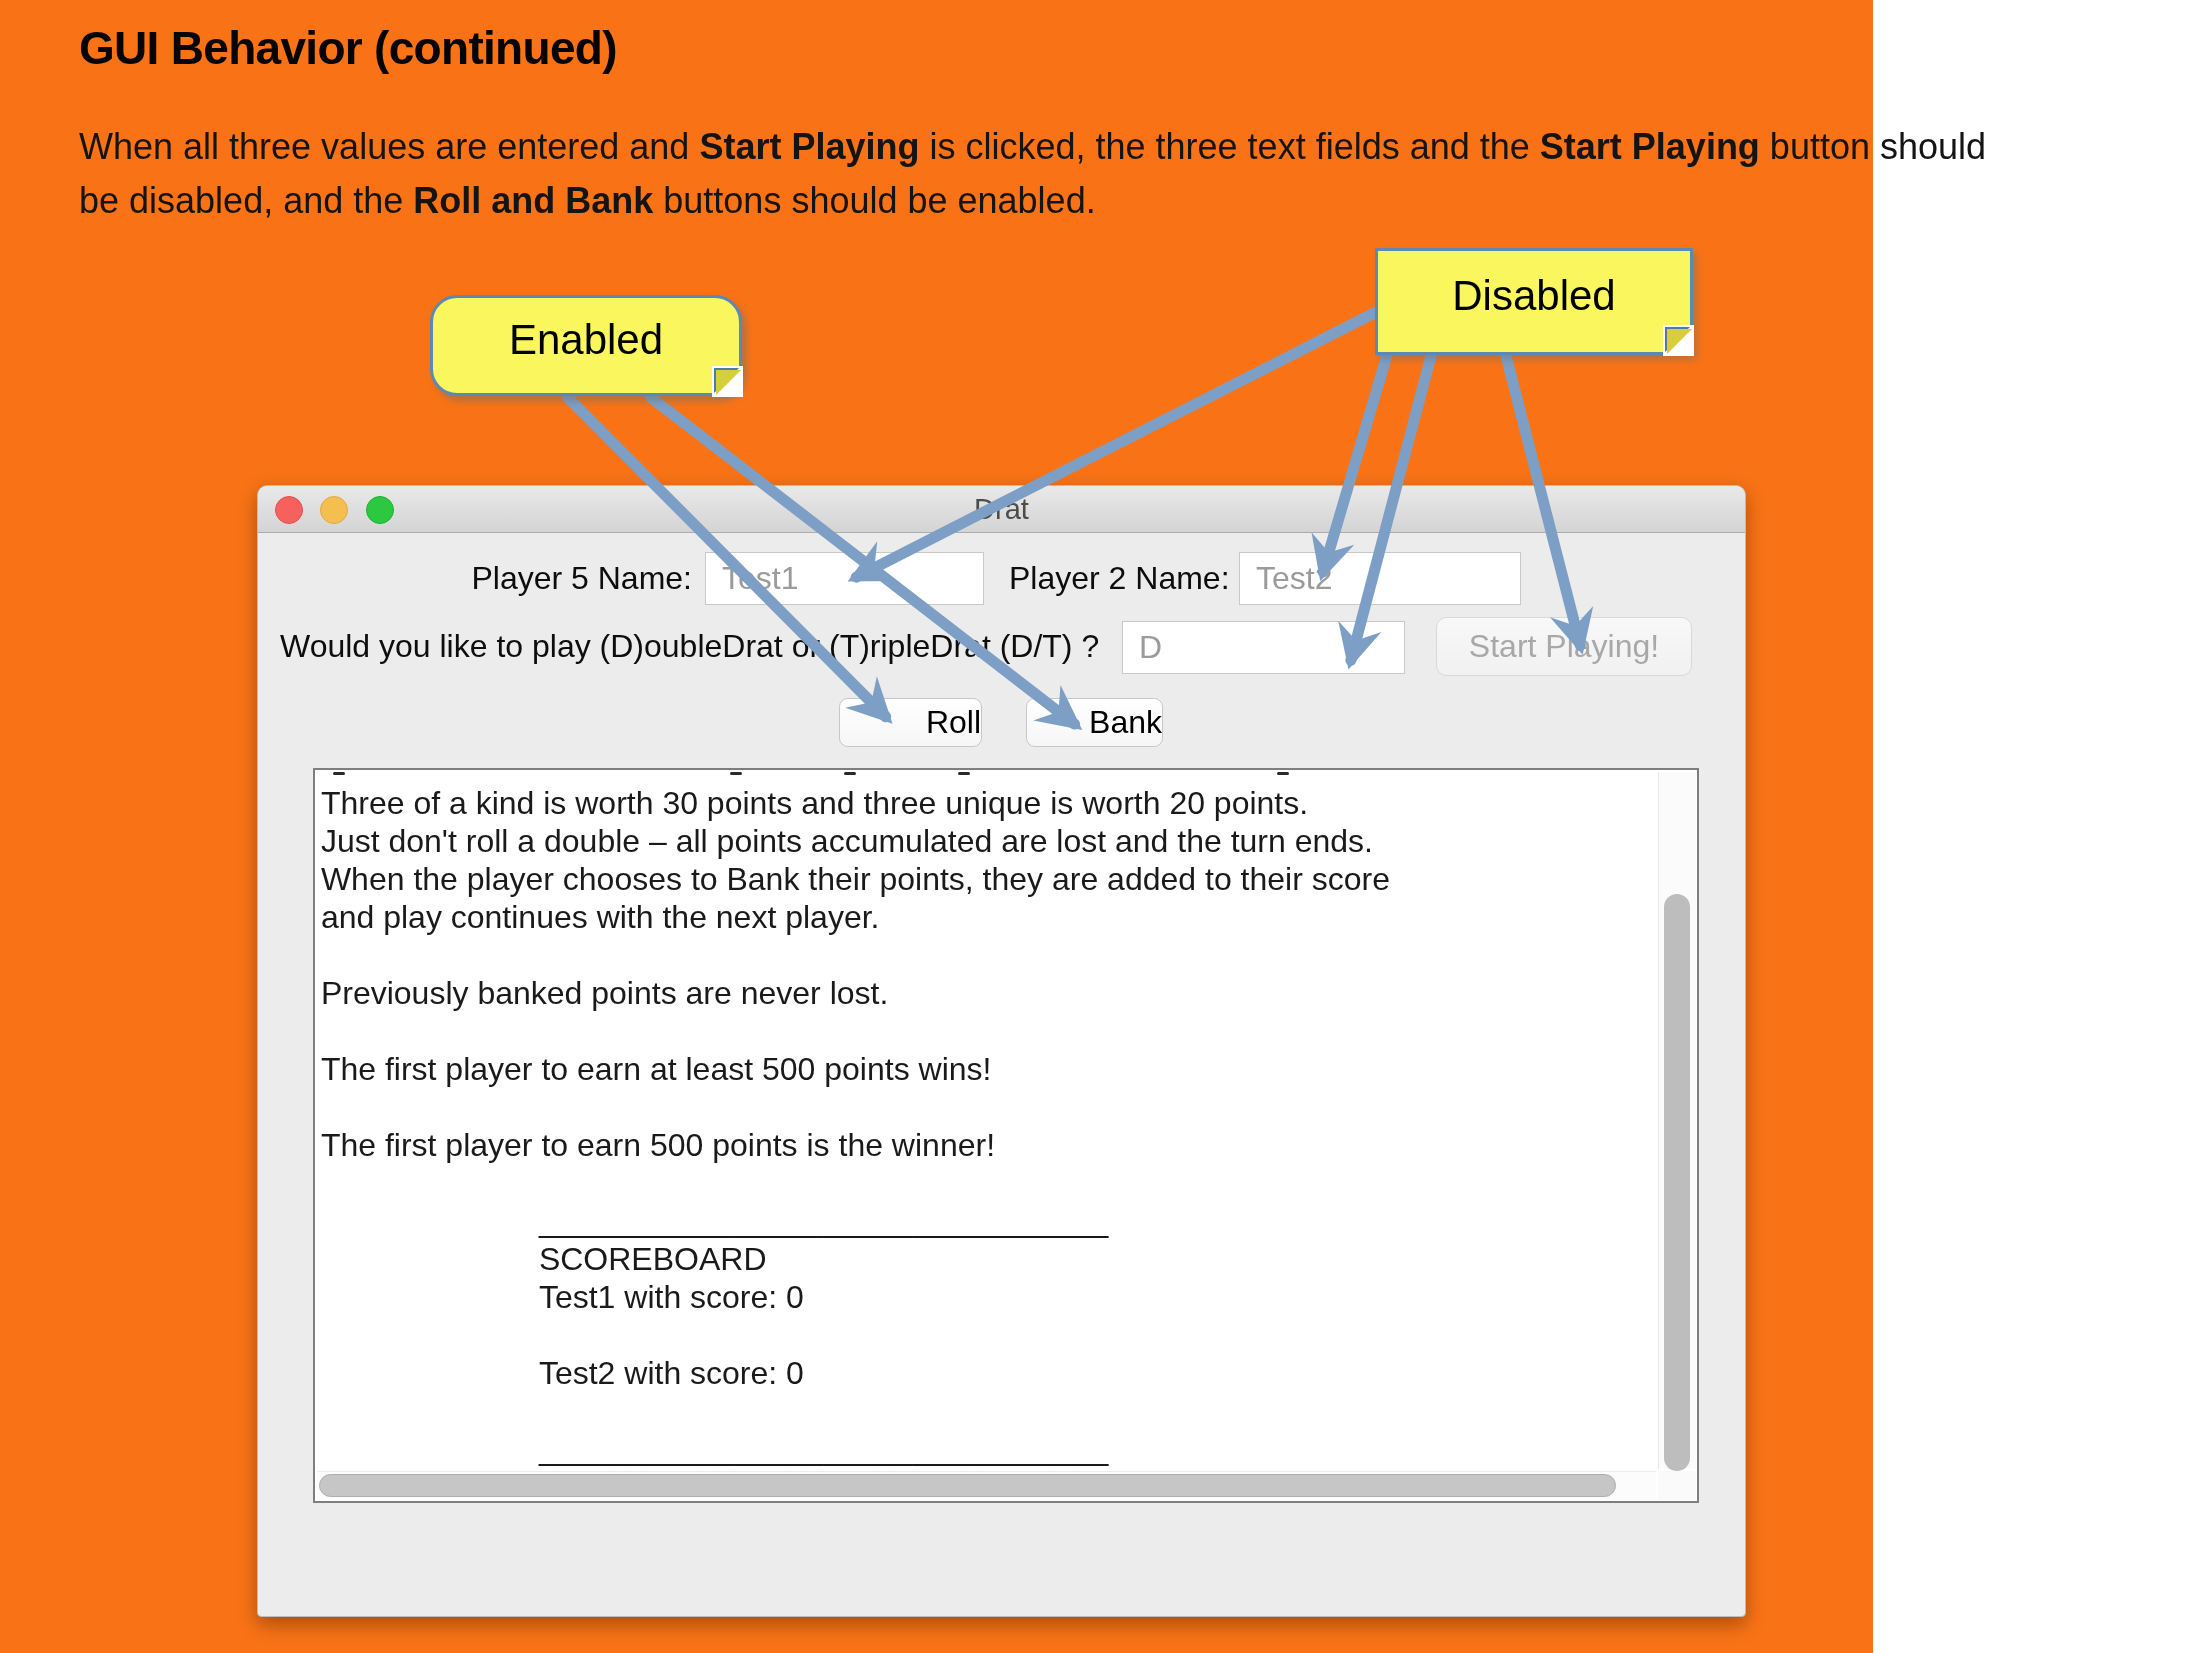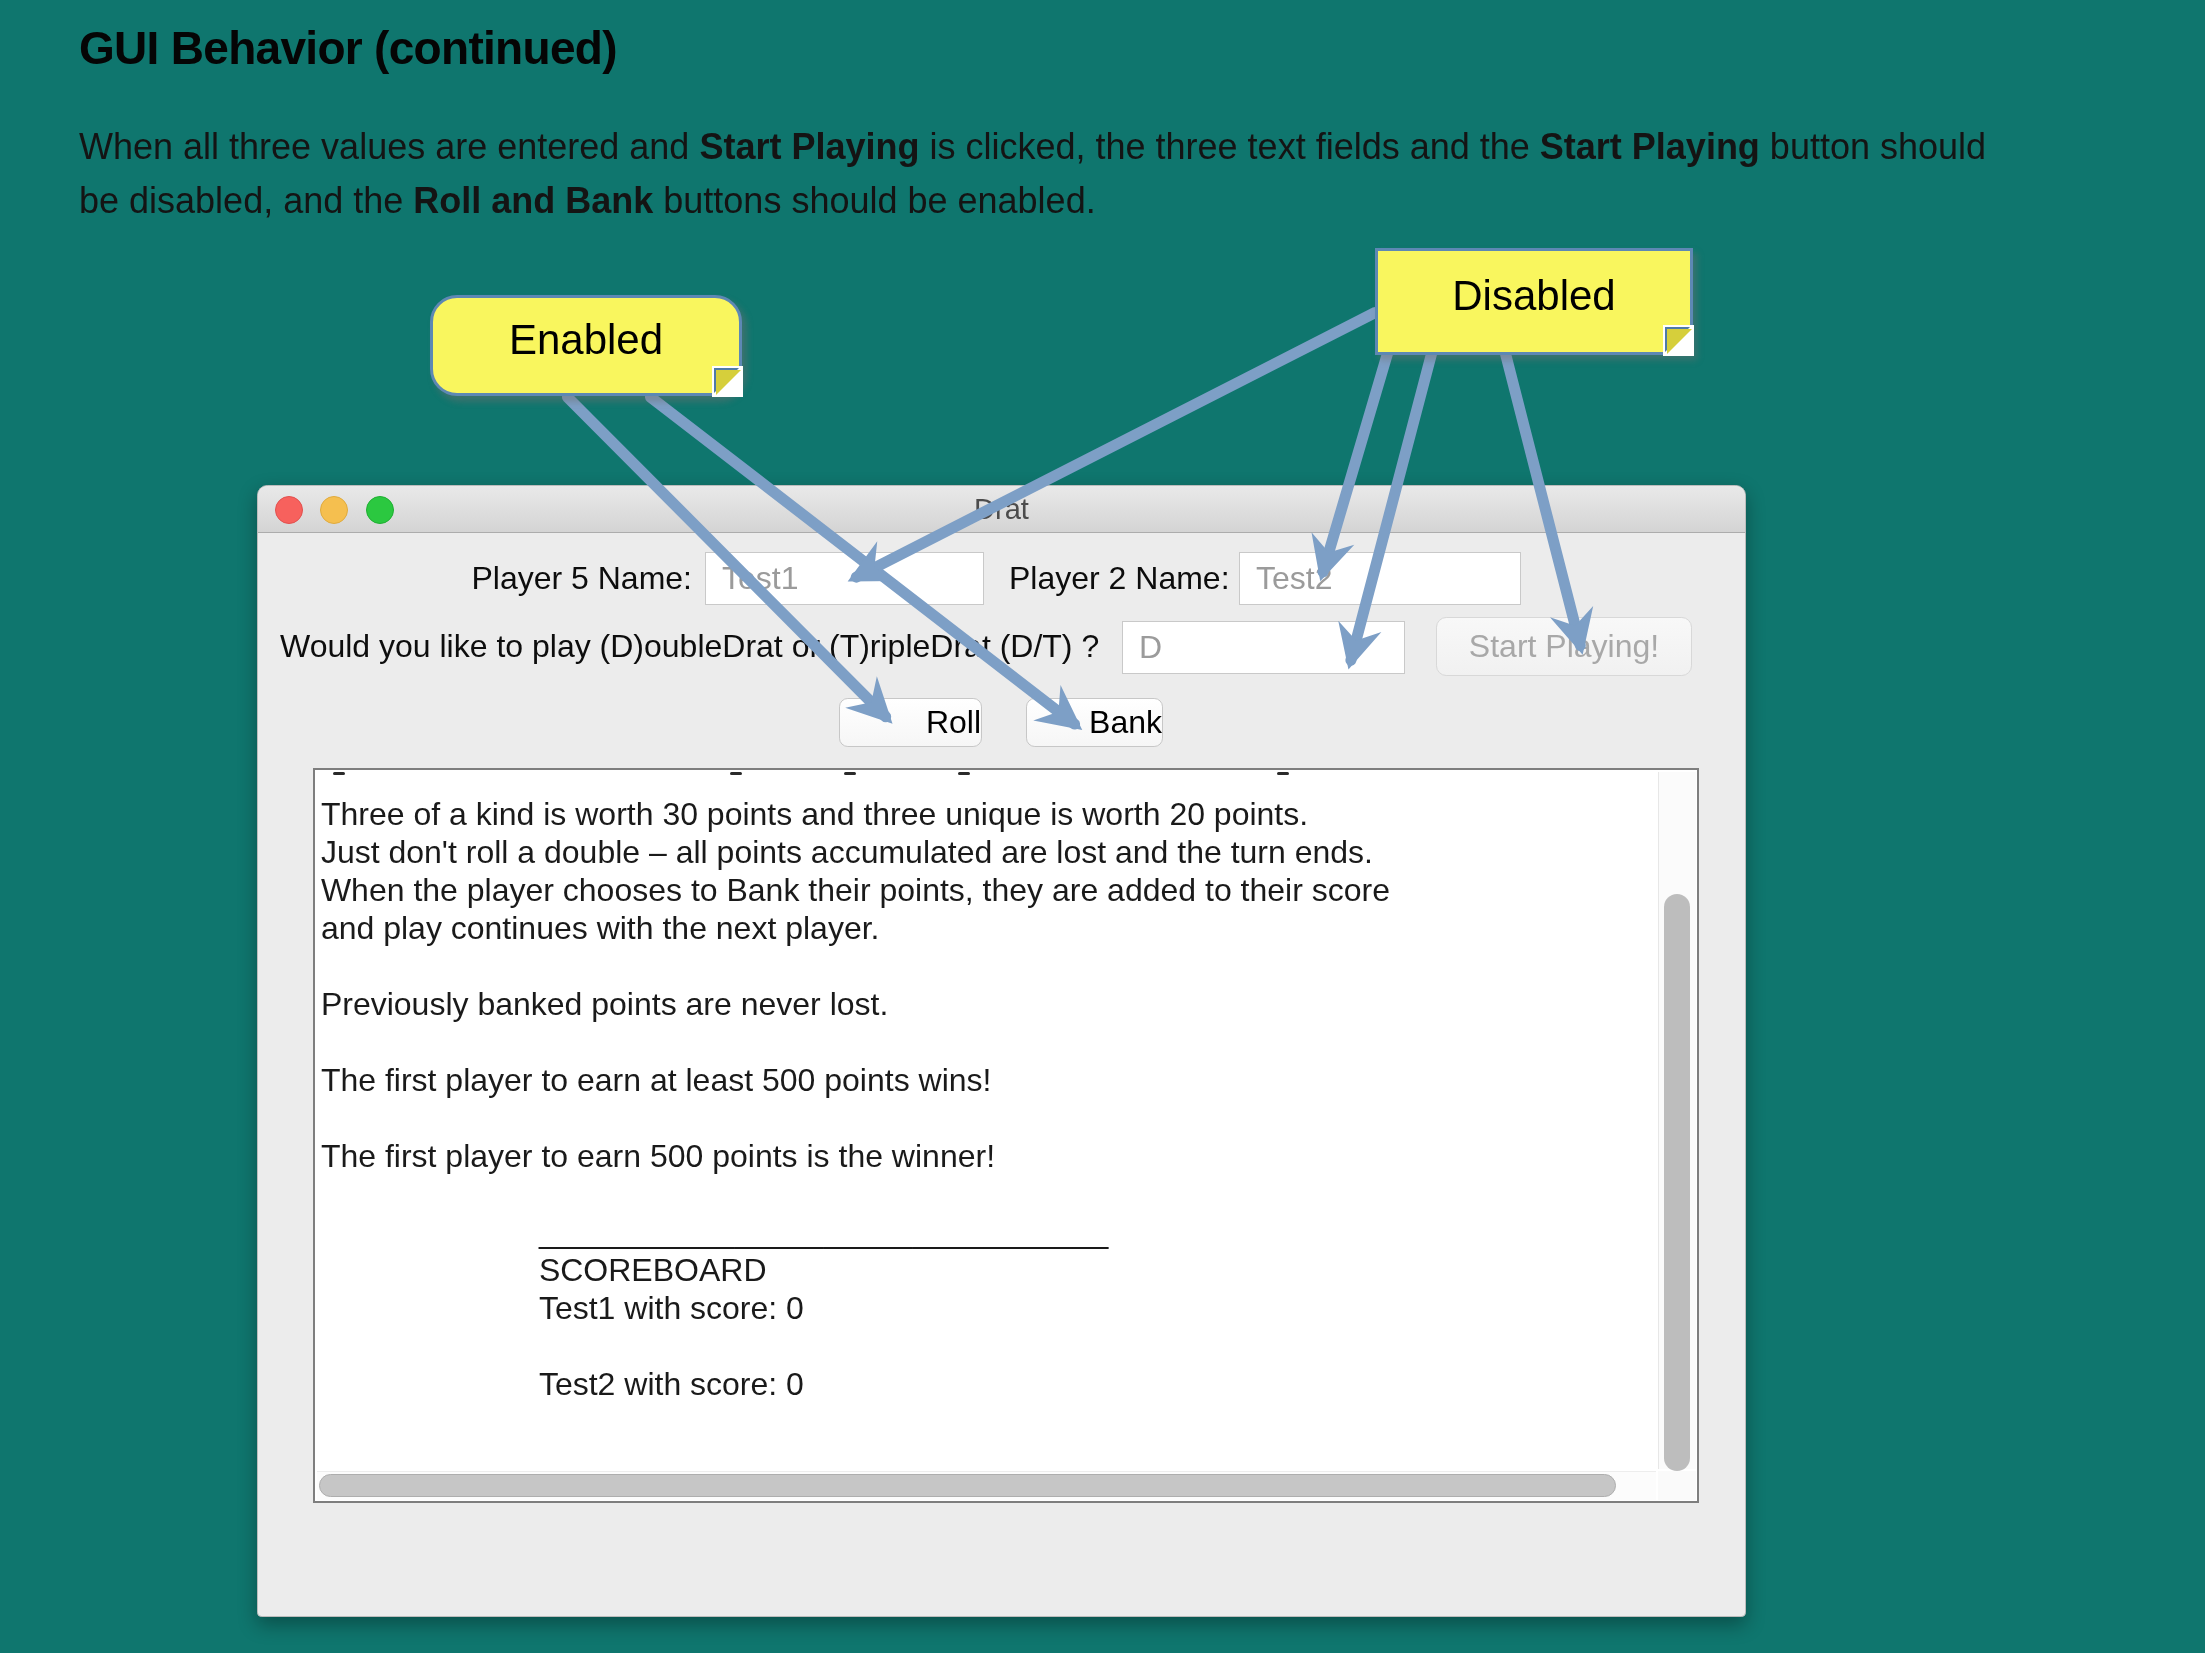--- a/index.html
+++ b/index.html
@@ -1,21 +1,21 @@
 <!DOCTYPE html>
 <html style="font-size:11.8px"><head>
 <meta charset="utf-8">
 <style>
   * { margin:0; padding:0; box-sizing:border-box; }
   html,body { width:2205px; height:1654px; background:#ffffff; overflow:hidden;
               font-family:"Liberation Sans", sans-serif; }
   .abs { position:absolute; }
 
   
-  #page { position:relative; width:2205px; height:1654px; background:#0f766e; }
+  #page { position:relative; width:1873px; height:1654px; background:#f97316; }
   #doc-heading { left:79px; top:20.6px; font-size:46px; font-weight:bold; color:#050505;
                  letter-spacing:-0.7px; }
   .para-line { left:79px; font-size:36px; color:#141414; white-space:nowrap; }
   #para-1 { top:126px; }
   #para-2 { top:180px; }
   .para-line b { font-weight:bold; }
 
   
   .callout { display:flex; align-items:center; justify-content:center;
              border:3.7px solid #5d88b4; box-shadow:4.4px 5.1px 6.6px rgba(110,110,110,.45);
@@ -63,21 +63,21 @@
 
   .push-btn { background:linear-gradient(#ffffff,#f6f6f6); border:1.5px solid #c7c7c7;
               border-radius:8.8px; font-size:32px; color:#000; text-align:right; }
   #roll-button { left:581px;  top:212px; width:143px; height:49px; line-height:46px; }
   #bank-button { left:768px; top:212px; width:137px; height:49px; line-height:46px; }
 
   
   #log-area { left:55px; top:282px; width:1386px; height:735px; background:#ffffff;
               border:2.2px solid #7e7e7e; }
   #log-clip { left:0; top:0; right:41px; bottom:31px; overflow:hidden; }
-  #log-lines { position:absolute; left:5.9px; top:25px; right:0; }
+  #log-lines { position:absolute; left:5.9px; top:14px; right:0; }
   .log-line { height:38px; line-height:38px; font-size:32px; color:#1a1a1a; white-space:pre; }
   .log-line.indent { padding-left:218px; }
   #remnant-line { left:5.9px; top:1.5px; width:100%; height:5.9px; }
   .remnant-mark { top:0; width:11.8px; height:3.7px; background:#2a2a2a; border-radius:1.5px; }
 
   #v-track { right:1.5px; top:1.5px; width:38px; bottom:32px; background:#fbfbfb;
              border-left:0.7px solid #e7e7e7; }
   #v-thumb { right:6.6px; top:124px; width:26.5px; height:577px; background:#bdbdbd; border-radius:13.2px; }
   #h-track { left:1.5px; right:41px; bottom:1.5px; height:29px; background:#fcfcfc;
              border-top:0.7px solid #ededed; }

